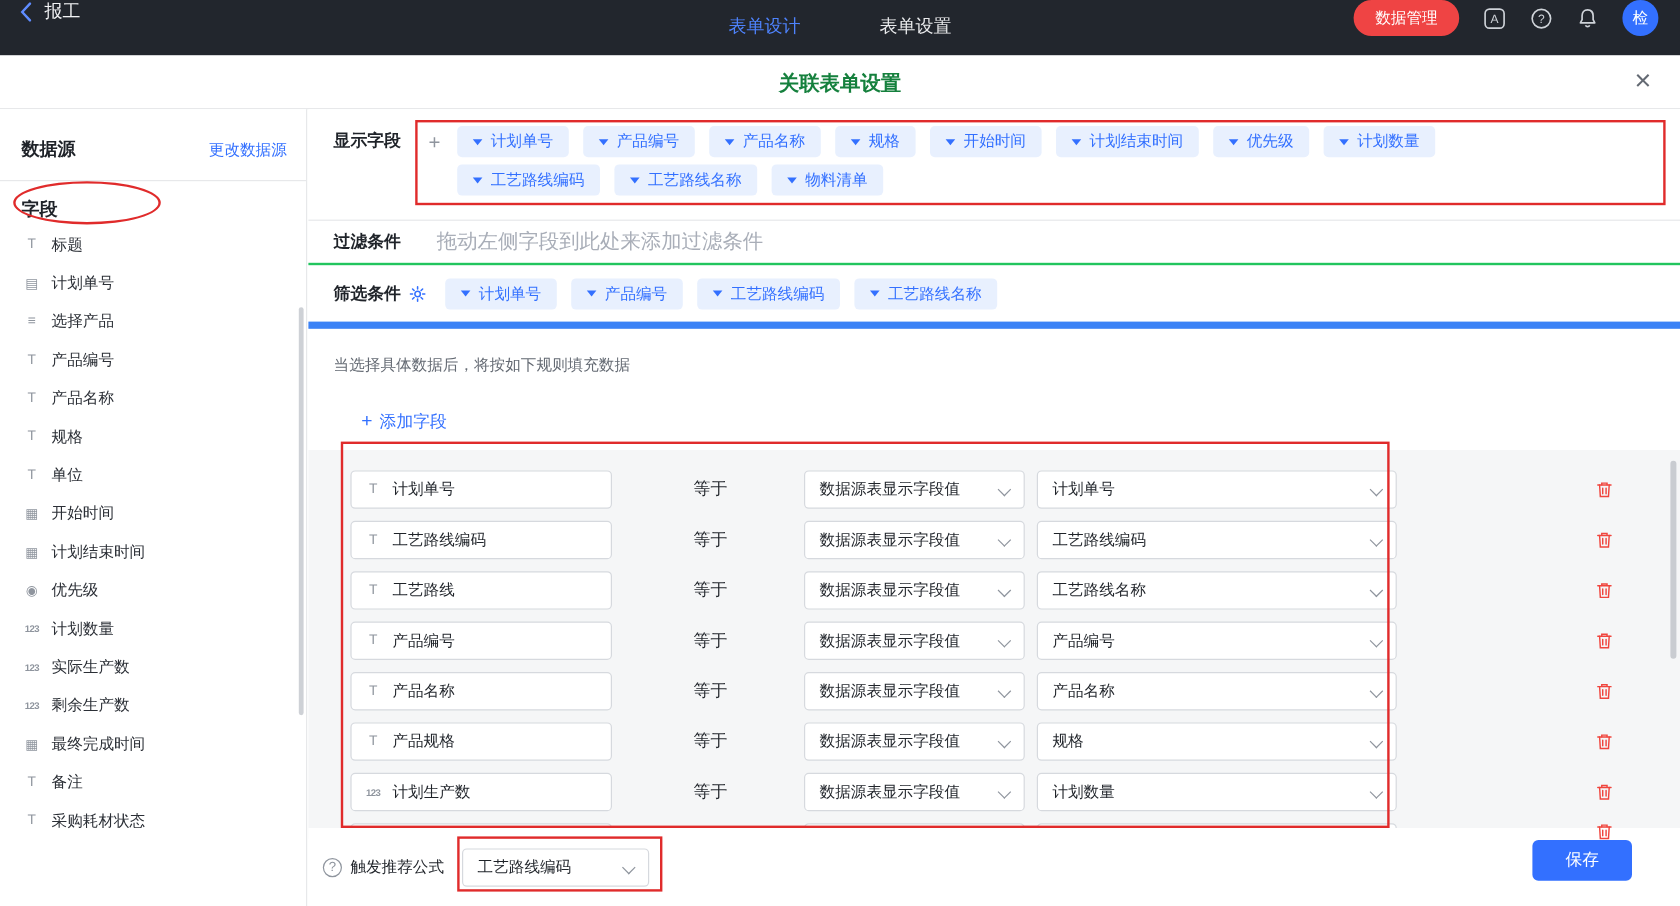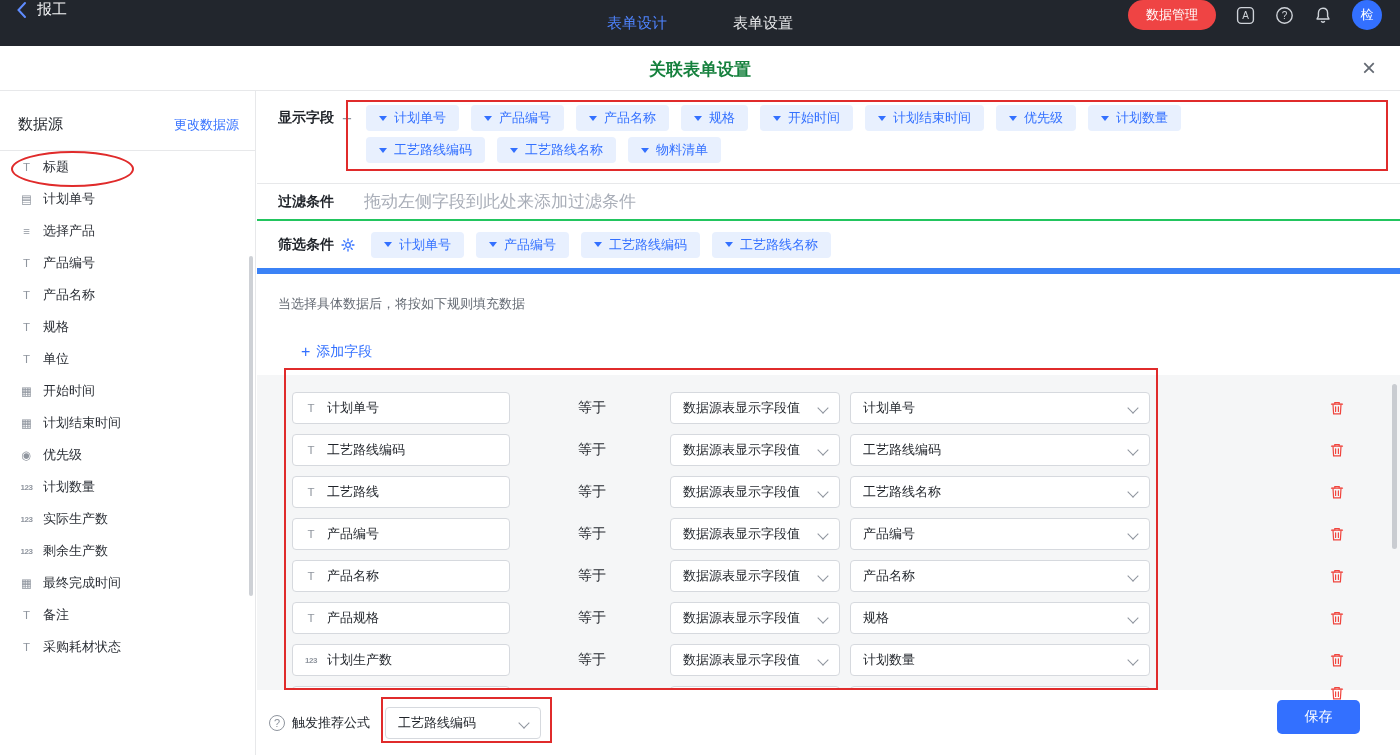--- a/index.html
+++ b/index.html
@@ -32,38 +32,38 @@
   .modal-title { position:absolute; left:50%; top:12px; transform:translateX(-50%);
     font-size:17px; font-weight:700; color:#15803d; }
   .modal-close { position:absolute; right:24px; top:8px; font-size:24px; color:#646a73;
     cursor:pointer; font-weight:400; }
 
   
   .sidebar { position:absolute; left:0; top:91px; width:256px; height:664px;
     background:#fff; border-right:1px solid #e7e8ea; }
   .ds-row { display:flex; justify-content:space-between; align-items:center;
     padding:24px 16px 6px 18px; }
-  .ds-label { font-size:15px; font-weight:400; }
+  .ds-label { font-size:15px; font-weight:700; }
   .ds-change { font-size:13px; color:#3370ff; cursor:pointer; text-decoration:none; }
   .ds-item { display:flex; align-items:center; gap:8px; padding:9px 18px; font-size:14px; cursor:pointer; }
   .sb-divider { border-top:1px solid #e7e8ea; margin-top:10px; }
   .fields-label { padding:14px 18px 4px; font-size:15px; font-weight:700; }
   .field-item { display:flex; align-items:center; gap:8px; padding:7px 18px; font-size:13px;
     color:#2b2f36; cursor:pointer; }
   .f-icon { width:17px; text-align:center; color:#8f959e; font-size:11.5px; flex:none; }
   .f-icon.num { font-size:8px; font-weight:700; letter-spacing:-0.5px; }
   .sb-scrollbar { position:absolute; right:2px; top:165px; width:4px; height:340px;
     background:#ced1d6; border-radius:2px; }
 
   
   .main { position:absolute; left:257px; top:91px; width:1143px; height:664px; background:#fff; }
   .sec-label { font-size:14px; font-weight:700; color:#1f2329; flex:none; }
 
   .sec-display { display:flex; align-items:flex-start; padding:14px 0 0 21px; height:92px; }
-  .display-label-wrap { display:flex; align-items:center; gap:8px; margin-top:4px; }
+  .display-label-wrap { display:flex; align-items:center; gap:23px; margin-top:4px; }
   .plus-btn { color:#8f959e; font-size:17px; line-height:1; cursor:pointer; }
   .chips { display:flex; flex-wrap:wrap; gap:6px 12px; margin-left:14px; width:940px; }
   .chip { display:inline-flex; align-items:center; height:26px; padding:0 13px;
     background:#e8f0fe; border-radius:4px; color:#3370ff; font-size:13px; cursor:pointer; white-space:nowrap; }
   .chip-caret { width:0; height:0; border-left:4px solid transparent; border-right:4px solid transparent;
     border-top:5px solid #3370ff; margin-right:7px; flex:none; }
 
   .sec-filter { border-top:1px solid #e7e8ea; height:36px; display:flex; align-items:center;
     padding-left:21px; }
   .filter-placeholder { margin-left:30px; color:#a9aeb8; font-size:17px; }
@@ -85,21 +85,21 @@
   .f-input { width:218px; height:32px; background:#fff; border:1px solid #d6d9de; border-radius:4px;
     display:flex; align-items:center; gap:9px; padding:0 11px; font-size:13px; cursor:text; flex:none; }
   .fi-icon { color:#8f959e; font-size:11.5px; width:14px; text-align:center; flex:none; }
   .fi-icon.num { font-size:8px; font-weight:700; letter-spacing:-0.5px; }
   .equals { margin-left:68px; width:30px; font-size:14px; color:#1f2329; flex:none; }
   .select { position:relative; height:32px; background:#fff; border:1px solid #d6d9de;
     border-radius:4px; display:flex; align-items:center; padding:0 26px 0 12px;
     font-size:13px; color:#1f2329; cursor:pointer; flex:none; white-space:nowrap; overflow:hidden; }
   .select::after { content:""; position:absolute; right:12px; top:11px; width:7px; height:7px;
     border-right:1.5px solid #8f959e; border-bottom:1.5px solid #8f959e; transform:rotate(45deg); }
-  .select.s1 { width:170px; margin-left:62px; }
+  .select.s1 { width:184px; margin-left:62px; }
   .select.s2 { width:300px; margin-left:10px; }
   .trash { margin-left:auto; margin-right:55px; display:flex; align-items:center; cursor:pointer; flex:none; }
   .rules-scrollbar { position:absolute; right:3px; top:9px; width:5px; height:165px;
     background:#c9ccd1; border-radius:3px; }
 
   .clipped-trash { position:absolute; left:1072px; top:594px; z-index:3; cursor:pointer; }
 
   .footer { position:absolute; left:0; bottom:0; width:1143px; height:65px; background:#fff;
     z-index:2; display:flex; align-items:center; padding-left:12px; }
   .f-help { width:16px; height:16px; border-radius:50%; border:1px solid #8f959e; color:#8f959e;
@@ -160,20 +160,21 @@
   <span class="modal-title">关联表单设置</span>
   <span class="modal-close">×</span>
 </div>
 
 <div class="sidebar">
   <div class="ds-row">
     <span class="ds-label">数据源</span>
     <a class="ds-change">更改数据源</a>
   </div>
   <div class="sb-divider"></div>
+  <div class="fields-label">字段</div>
   <div id="field-list">
   <div class="field-item">
     <span class="f-icon">T</span>
     <span class="f-label-text">标题</span>
   </div>
 
   <div class="field-item">
     <span class="f-icon">▤</span>
     <span class="f-label-text">计划单号</span>
   </div>

